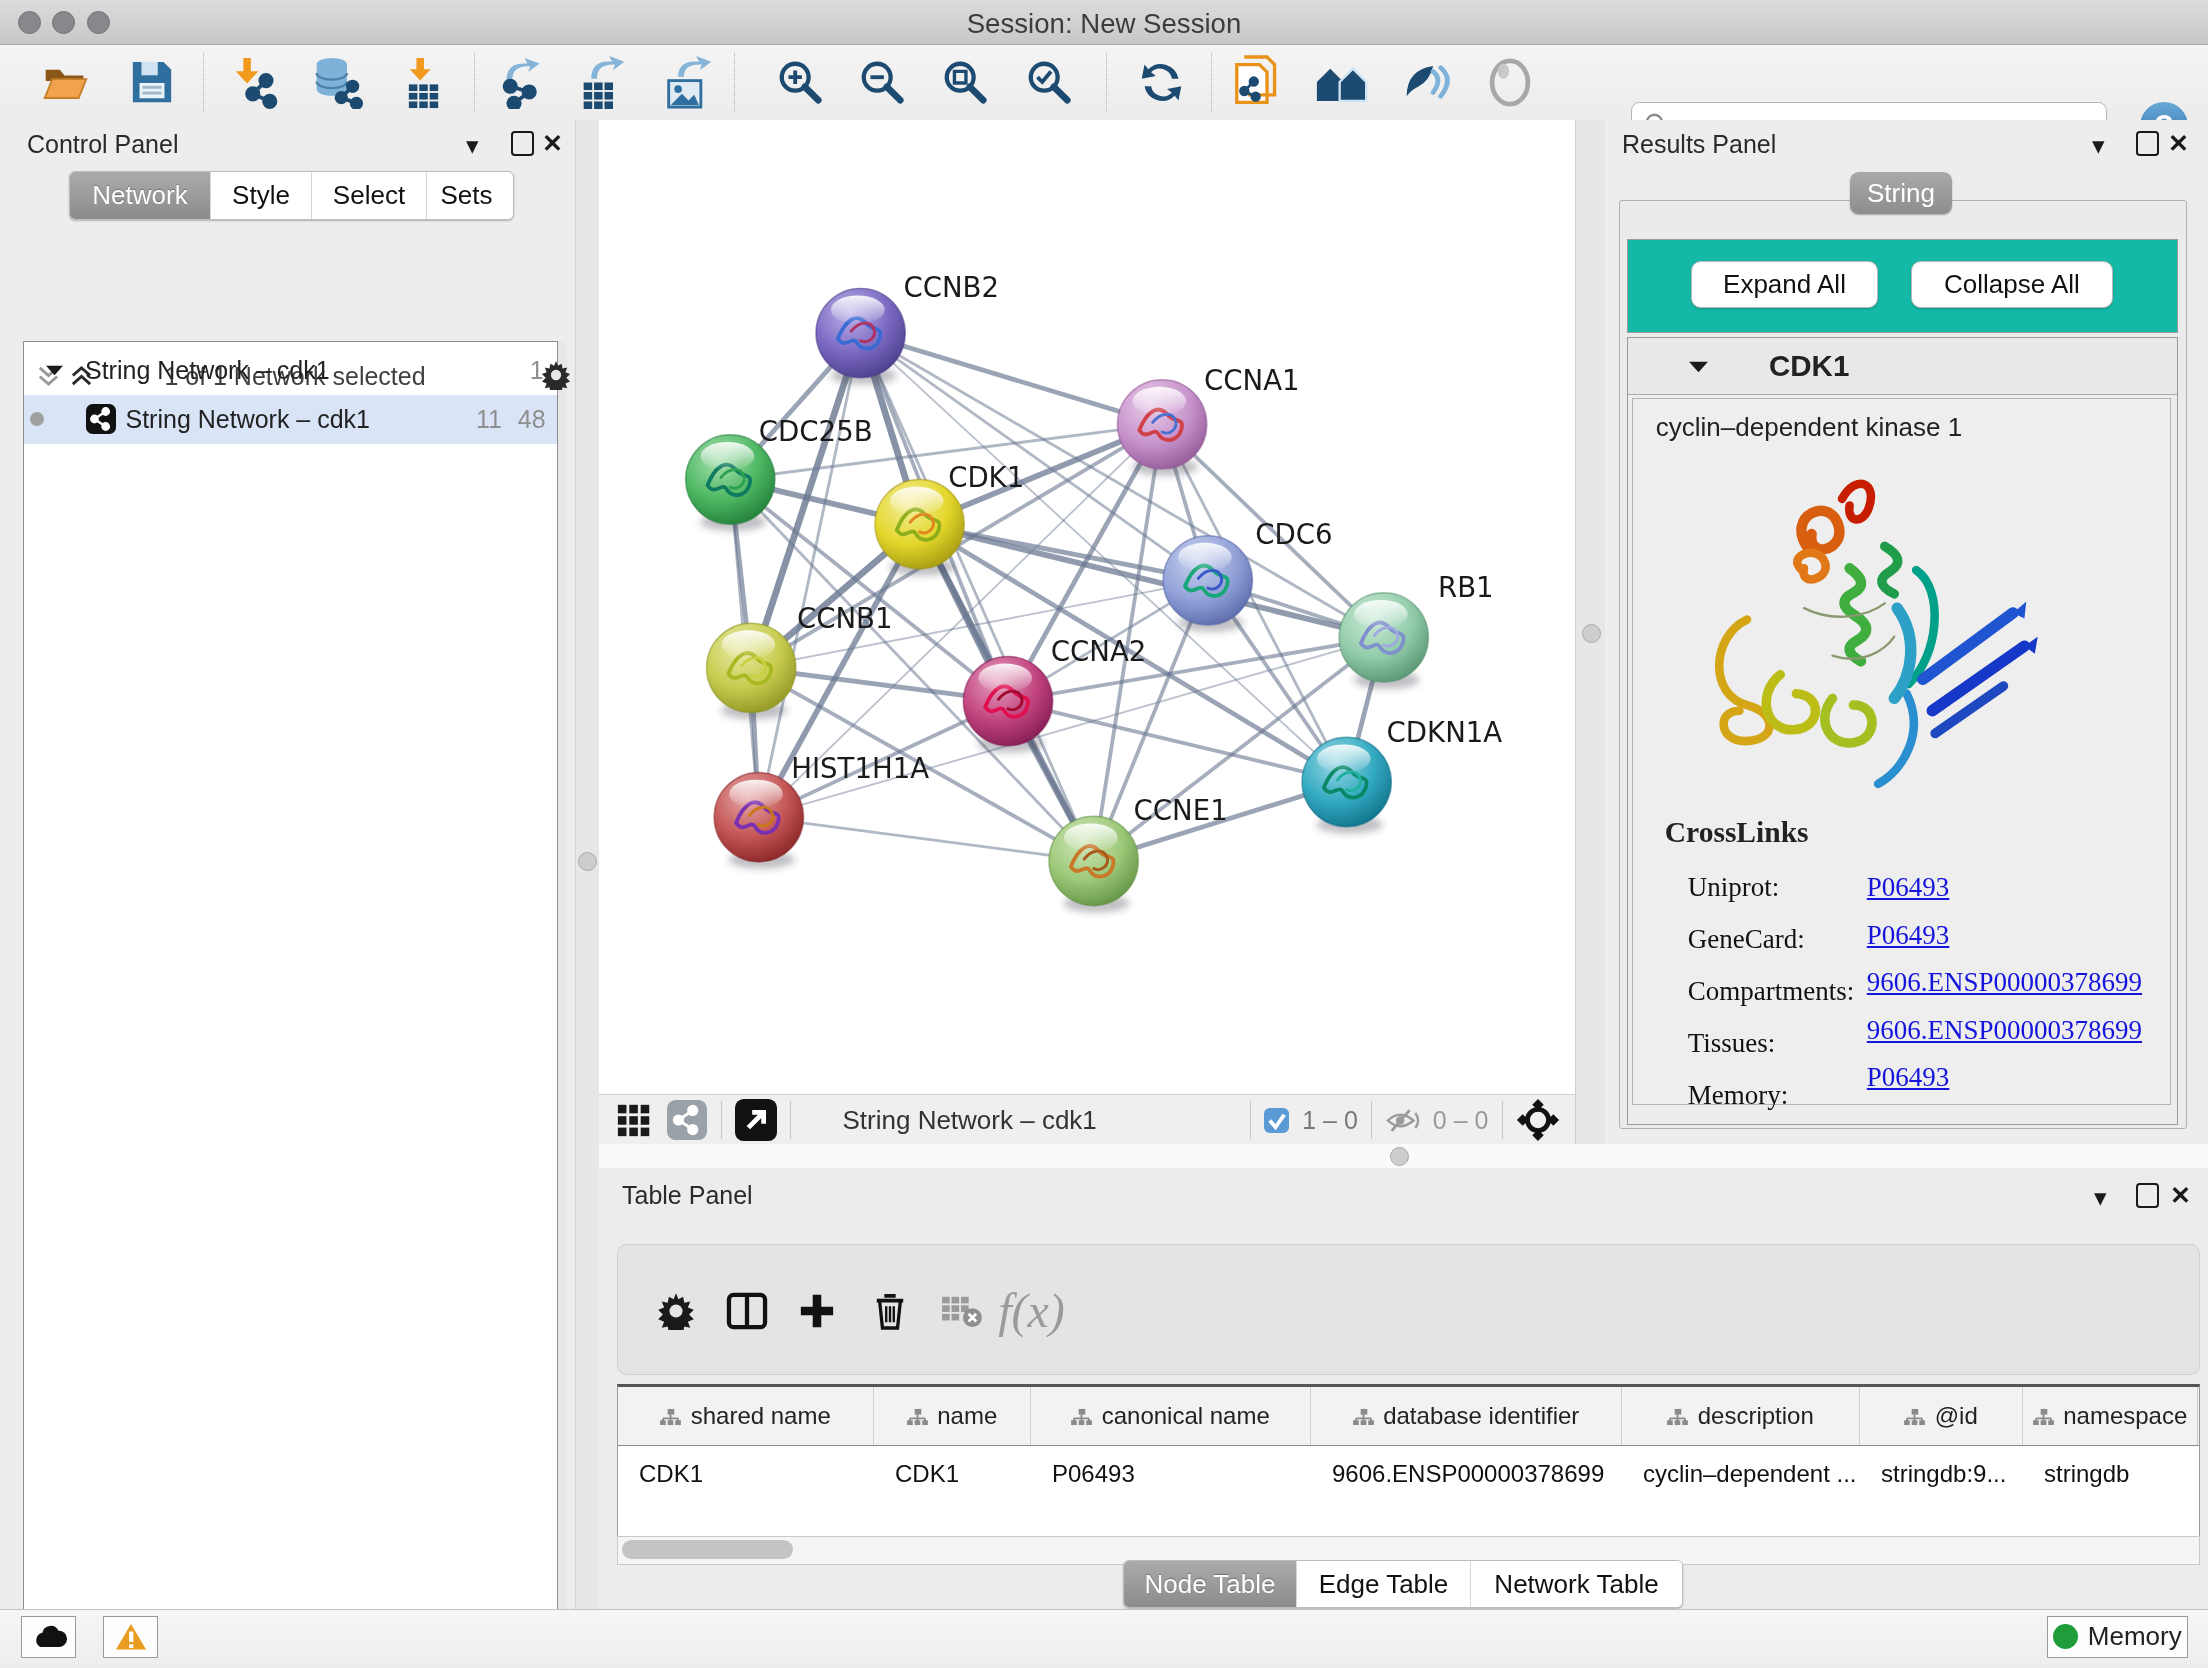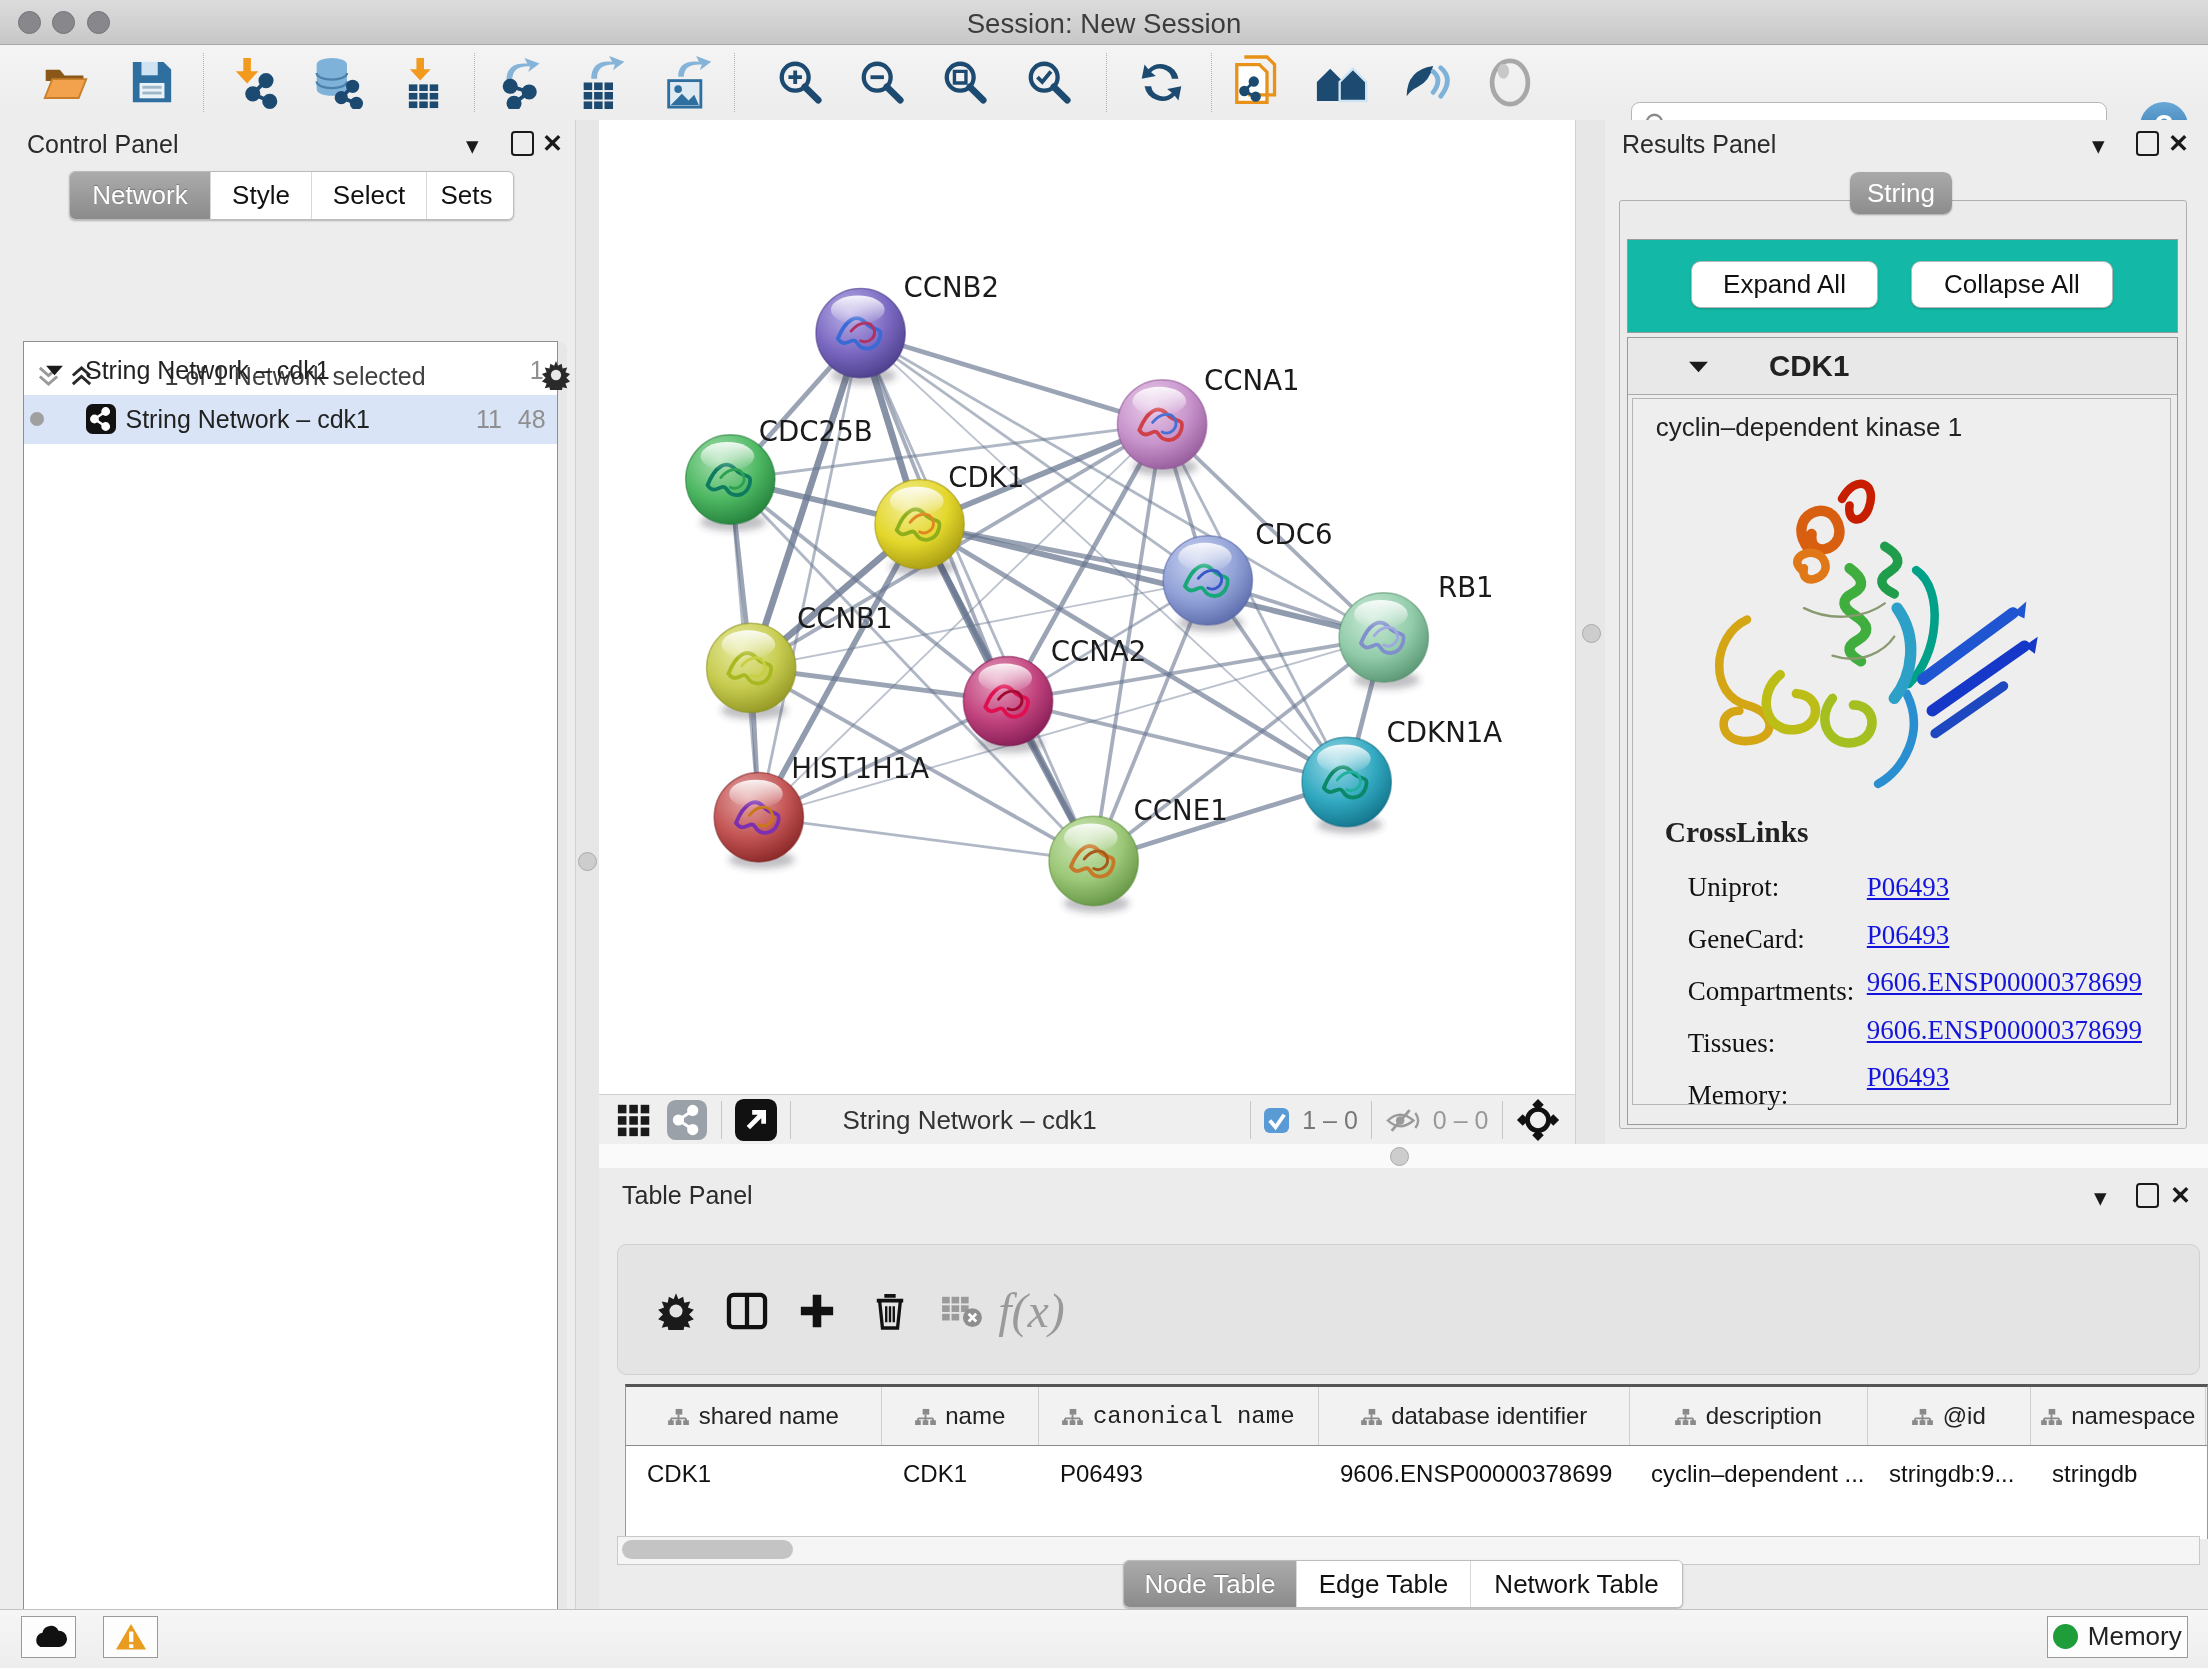--- a/index.html
+++ b/index.html
@@ -64,21 +64,21 @@
   #rp-sec-head{left:0;top:0;width:100%;height:56px;background:#e8e8e8;border-bottom:1px solid #aaa;
                display:flex;align-items:center;cursor:pointer;}
   #rp-desc{left:3.8px;top:60px;width:537px;height:705px;background:#eeeeee;border:1px solid #b5b5b5;}
   .serif{font-family:"Liberation Serif",serif;}
   .xlink{color:#1414dd;text-decoration:underline;font-family:"Liberation Serif",serif;font-size:27px;cursor:pointer;}
   .xlabel{font-family:"Liberation Serif",serif;font-size:27px;color:#111;}
   
   #table-panel{left:599px;top:1168px;width:1609px;height:441px;background:#ececec;}
   #tp-toolbar{left:18px;top:76px;width:1581px;height:129px;background:#e4e4e4;border:1px solid #d0d0d0;border-radius:9.5px;}
   .tpi{top:36px;width:59px;height:59px;display:flex;align-items:center;justify-content:center;cursor:pointer;}
-  #tp-table{left:26px;top:216px;width:1581px;height:152px;background:#fff;border-top:3.8px solid #555;
+  #tp-table{left:18px;top:216px;width:1581px;height:152px;background:#fff;border-top:3.8px solid #555;
             border-left:1px solid #999;border-right:1px solid #999;}
   #tp-header{display:flex;height:59px;background:#f2f2f2;border-bottom:1.9px solid #8a8a8a;box-sizing:border-box;}
   .th{display:flex;align-items:center;justify-content:center;gap:9.5px;font-size:24px;color:#222;
       border-right:1px solid #cfcfcf;box-sizing:border-box;overflow:hidden;white-space:nowrap;cursor:pointer;}
   #tp-row{display:flex;height:55px;}
   .td{font-size:24px;color:#111;display:flex;align-items:center;padding-left:21px;box-sizing:border-box;
       overflow:hidden;white-space:nowrap;cursor:default;}
   #tp-hscroll{left:18px;top:368px;width:1581px;height:27px;background:#f5f5f5;border:1px solid #c9c9c9;}
   #tp-thumb{left:3.8px;top:2.9px;width:171px;height:19px;background:#c4c4c4;border-radius:9.5px;cursor:pointer;}
   #tp-tabs{left:524px;top:392px;}
@@ -730,21 +730,21 @@
           <div class="th" style="width: 157px;">
             <svg width="21" height="17" viewBox="0 0 22 18">
               <rect x="8" y="1" width="7" height="6" fill="#8a8a8a"></rect>
               <path d="M11 7v4M3 11v3M11 11v3M19 11v3M3 11h16" stroke="#8a8a8a" stroke-width="2" fill="none"></path>
               <rect x="0" y="13" width="6" height="5" fill="#8a8a8a"></rect>
               <rect x="8" y="13" width="6" height="5" fill="#8a8a8a"></rect>
               <rect x="16" y="13" width="6" height="5" fill="#8a8a8a"></rect>
             </svg>
             <span>name</span>
           </div>
-          <div class="th" style="width: 280px; font-family: Liberation Mono, monospace;">
+          <div class="th" style="width: 280px;">
             <svg width="21" height="17" viewBox="0 0 22 18">
               <rect x="8" y="1" width="7" height="6" fill="#8a8a8a"></rect>
               <path d="M11 7v4M3 11v3M11 11v3M19 11v3M3 11h16" stroke="#8a8a8a" stroke-width="2" fill="none"></path>
               <rect x="0" y="13" width="6" height="5" fill="#8a8a8a"></rect>
               <rect x="8" y="13" width="6" height="5" fill="#8a8a8a"></rect>
               <rect x="16" y="13" width="6" height="5" fill="#8a8a8a"></rect>
             </svg>
             <span>canonical name</span>
           </div>
           <div class="th" style="width: 311px;">

